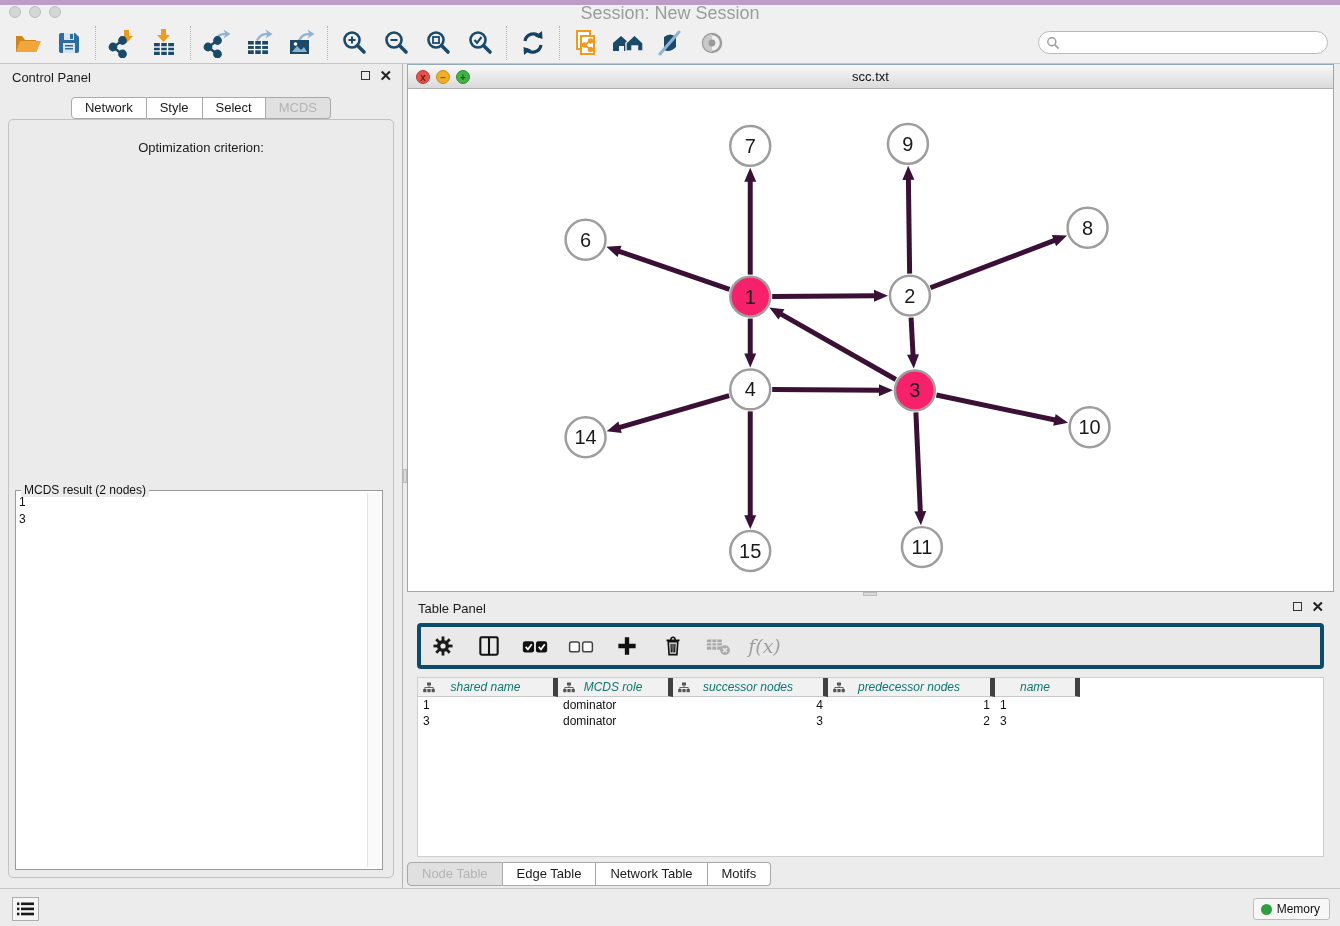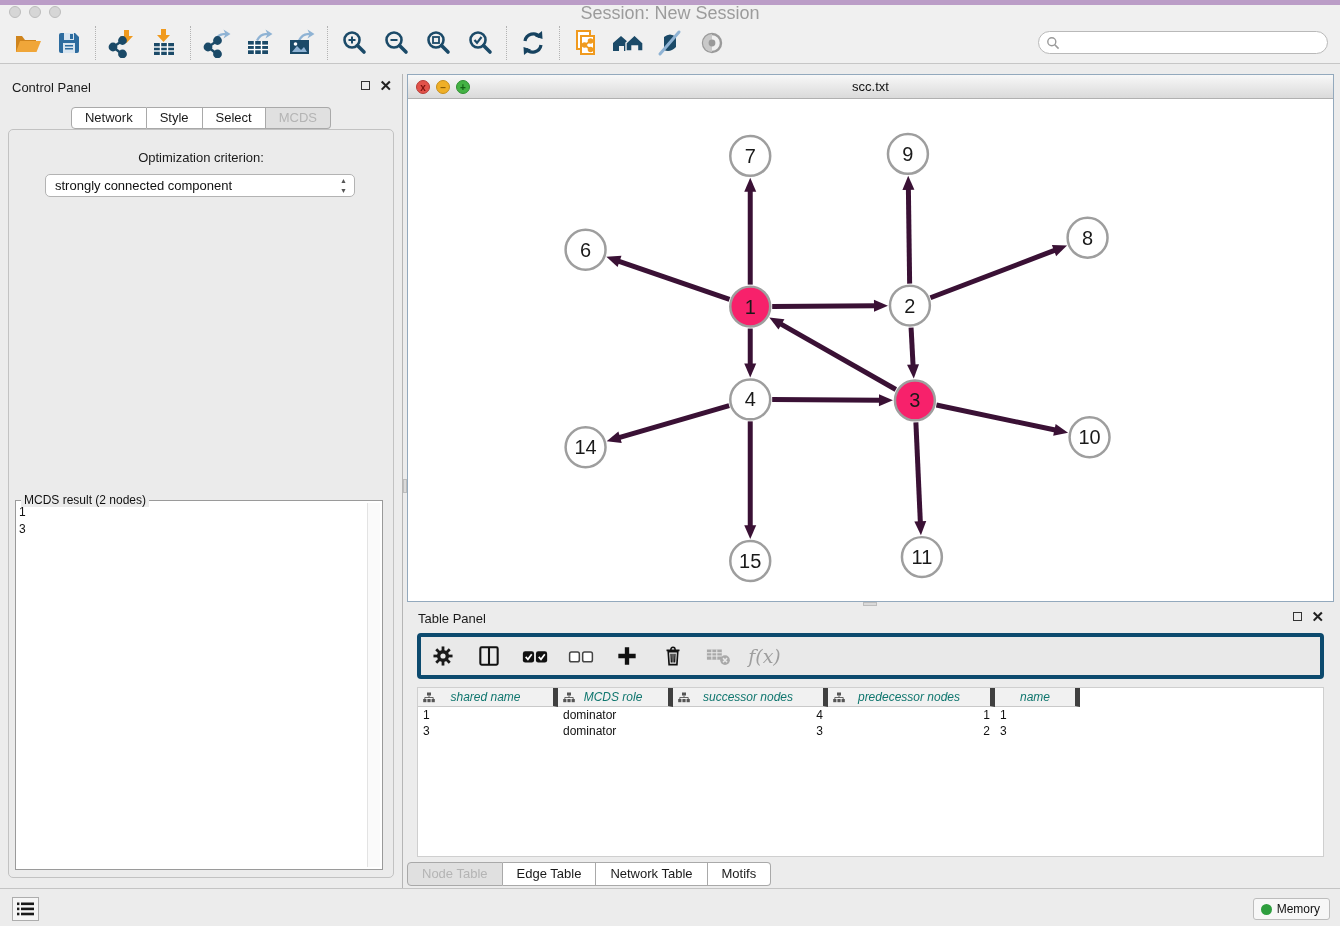--- a/index.html
+++ b/index.html
@@ -14,21 +14,21 @@
   .traffic .light { width:12px; height:12px; border-radius:50%; background:#d6d6d6; border:1px solid #bdbdbd; }
   .win-title { position:absolute; left:0; right:0; top:0; text-align:center; font-size:18px; color:#9c9c9c; line-height:17px; }
 
   .toolbar { position:absolute; top:22px; left:0; right:0; height:42px; background:#f0f0f0; border-bottom:1px solid #c6c6c6; display:flex; align-items:center; padding-left:6px; }
   .tb-btn { width:42px; height:38px; display:flex; align-items:center; justify-content:center; }
   .tb-sep { width:1px; height:34px; border-left:1px dotted #b3b3b3; margin:0 5px; }
   .search-wrap { margin-left:auto; margin-right:12px; width:290px; height:23px; background:#fff; border:1px solid #b9b9b9; border-radius:12px; display:flex; align-items:center; padding-left:7px; }
   .search-wrap input { border:none; outline:none; flex:1; font-size:12px; background:transparent; padding:0 8px 0 4px; }
 
   
-  .content { position:absolute; top:64px; left:0; right:0; bottom:38px; display:flex;margin-top:10px; }
+  .content { position:absolute; top:64px; left:0; right:0; bottom:38px; display:flex; }
 
   
   .control-panel { width:402px; position:relative; background:#ececec; }
   .cp-title { position:absolute; top:6px; left:12px; font-size:13px; color:#1a1a1a; }
   .panel-icons { position:absolute; top:6px; right:10px; display:flex; gap:9px; align-items:center; }
   .float-ic { width:9px; height:9px; border:1.5px solid #333; display:inline-block; }
   .close-ic { font-size:15px; font-weight:bold; color:#222; line-height:11px; }
   .cp-tabs { position:absolute; top:33px; left:0; right:0; display:flex; justify-content:center; }
   .tab { font-size:13px; color:#1a1a1a; background:#fff; border:1px solid #a9a9a9; border-left:none; padding:2px 13px 3px; }
   .tab:first-child { border-left:1px solid #a9a9a9; border-radius:4px 0 0 4px; }
@@ -270,24 +270,20 @@
         <span class="close-ic">✕</span>
       </div>
       <div class="cp-tabs" id="cp-tabs">
           <span class="tab">Network</span>
           <span class="tab">Style</span>
           <span class="tab">Select</span>
           <span class="tab active">MCDS</span>
         </div>
       <div class="cp-body">
         <div class="opt-label">Optimization criterion:</div>
-        <div class="combo">
-          <span>strongly connected component</span>
-          <span class="arrows">▲<br>▼</span>
-        </div>
         <div class="result-group">
           <span class="result-label">MCDS result (2 nodes)</span>
           <div class="result-text" id="result-text">
               <div>1</div>
               <div>3</div>
             </div>
           <div class="result-scroll"></div>
         </div>
       </div>
     </div>

